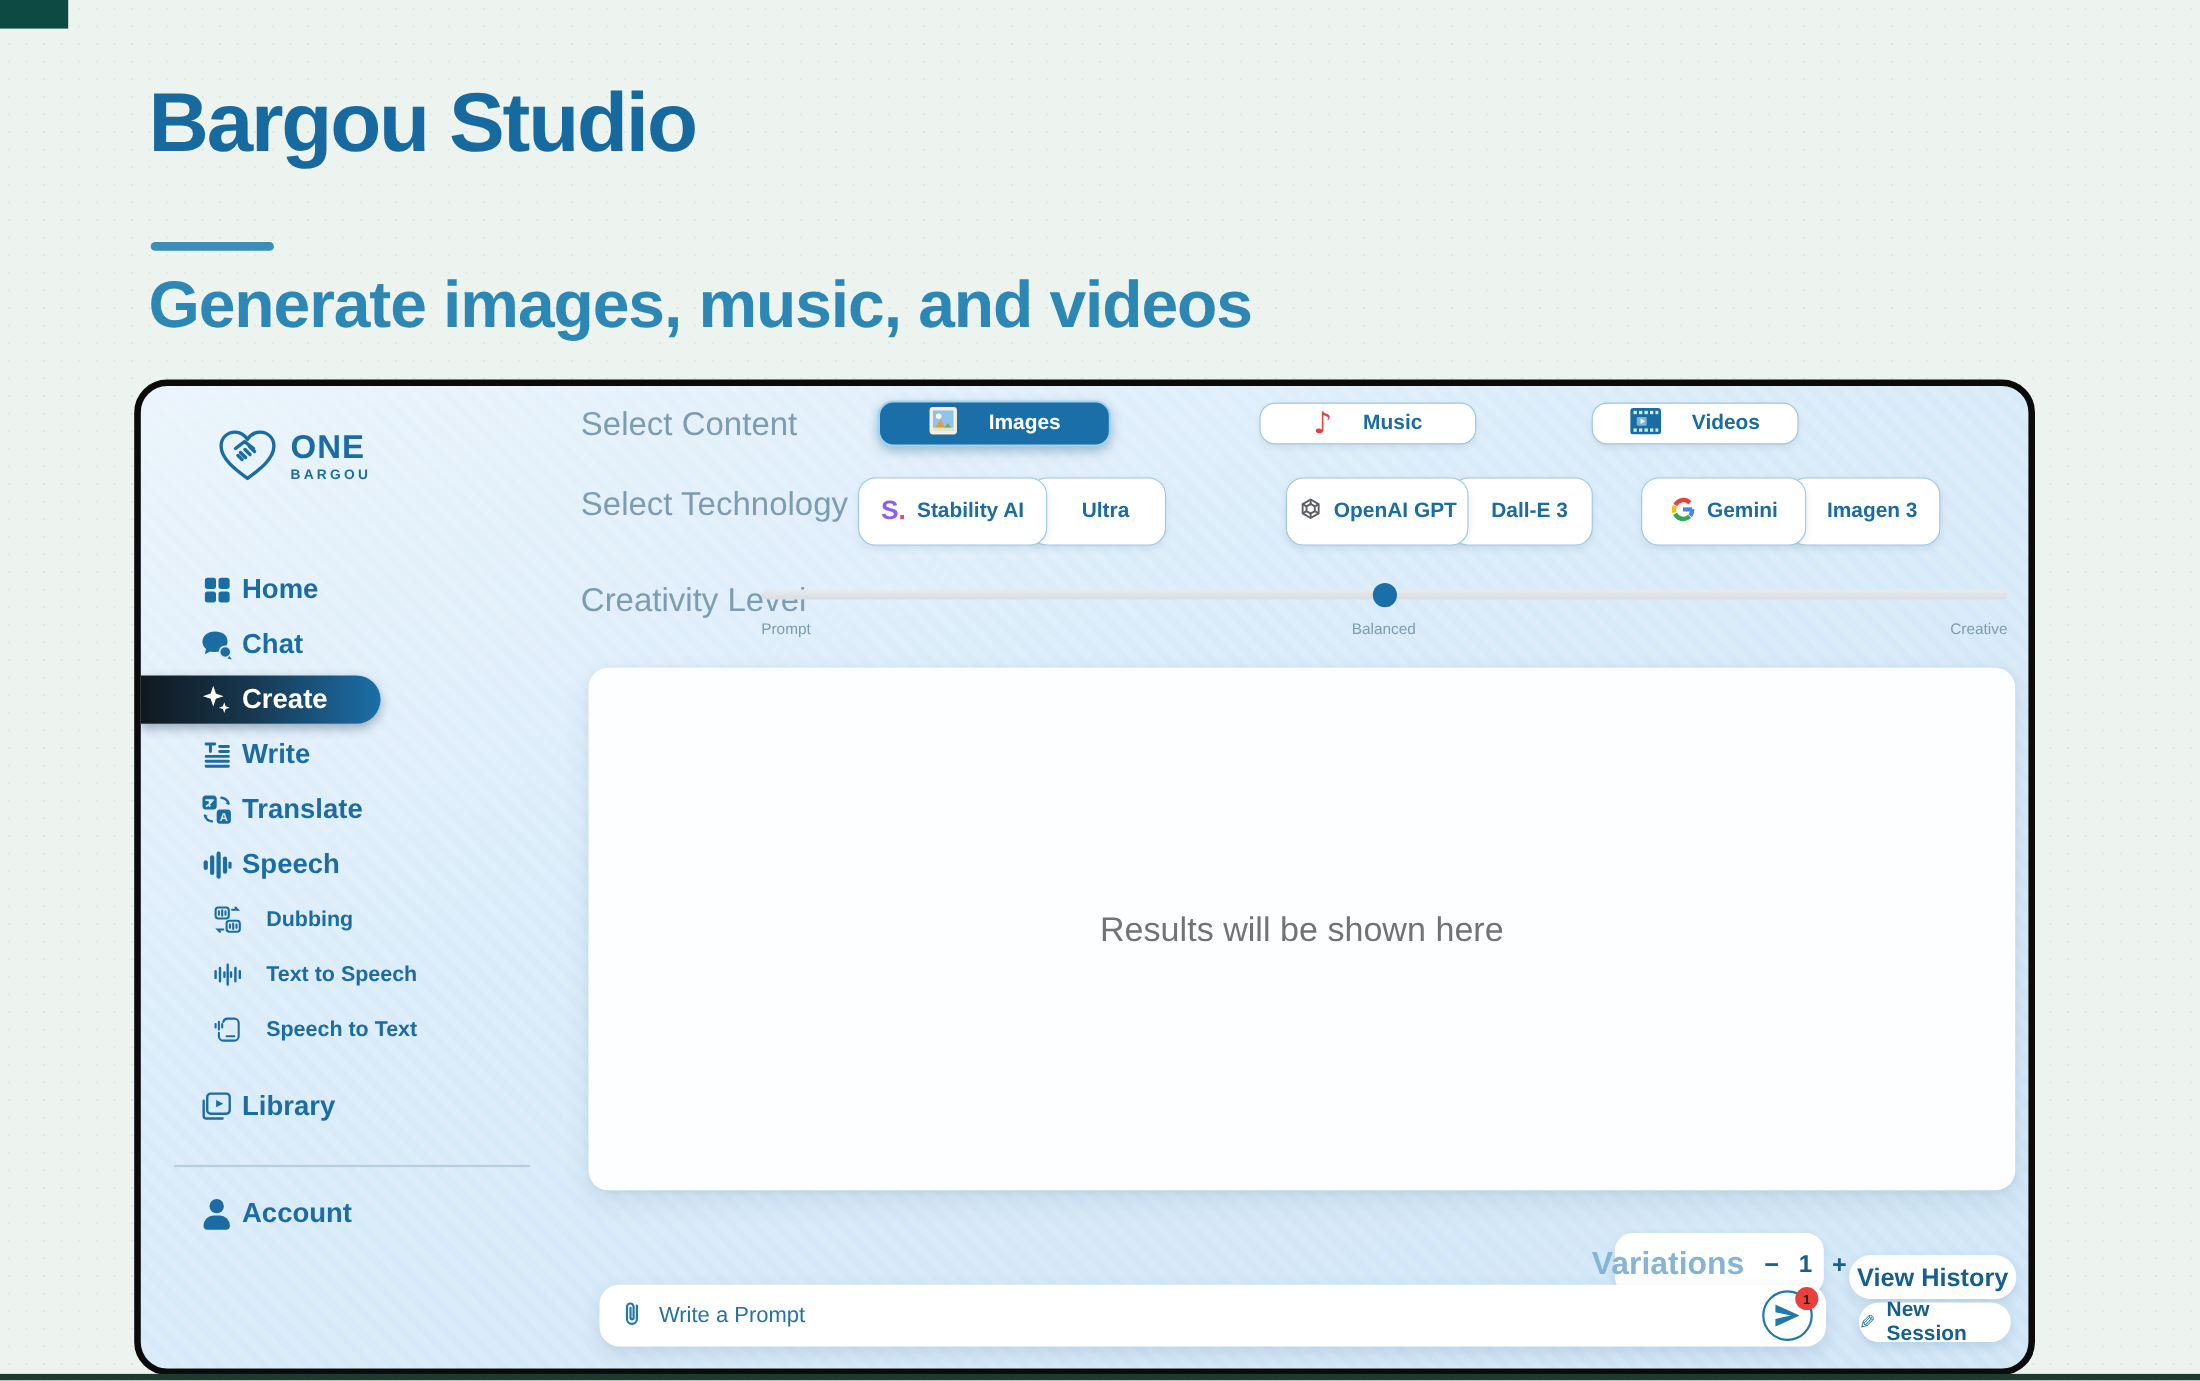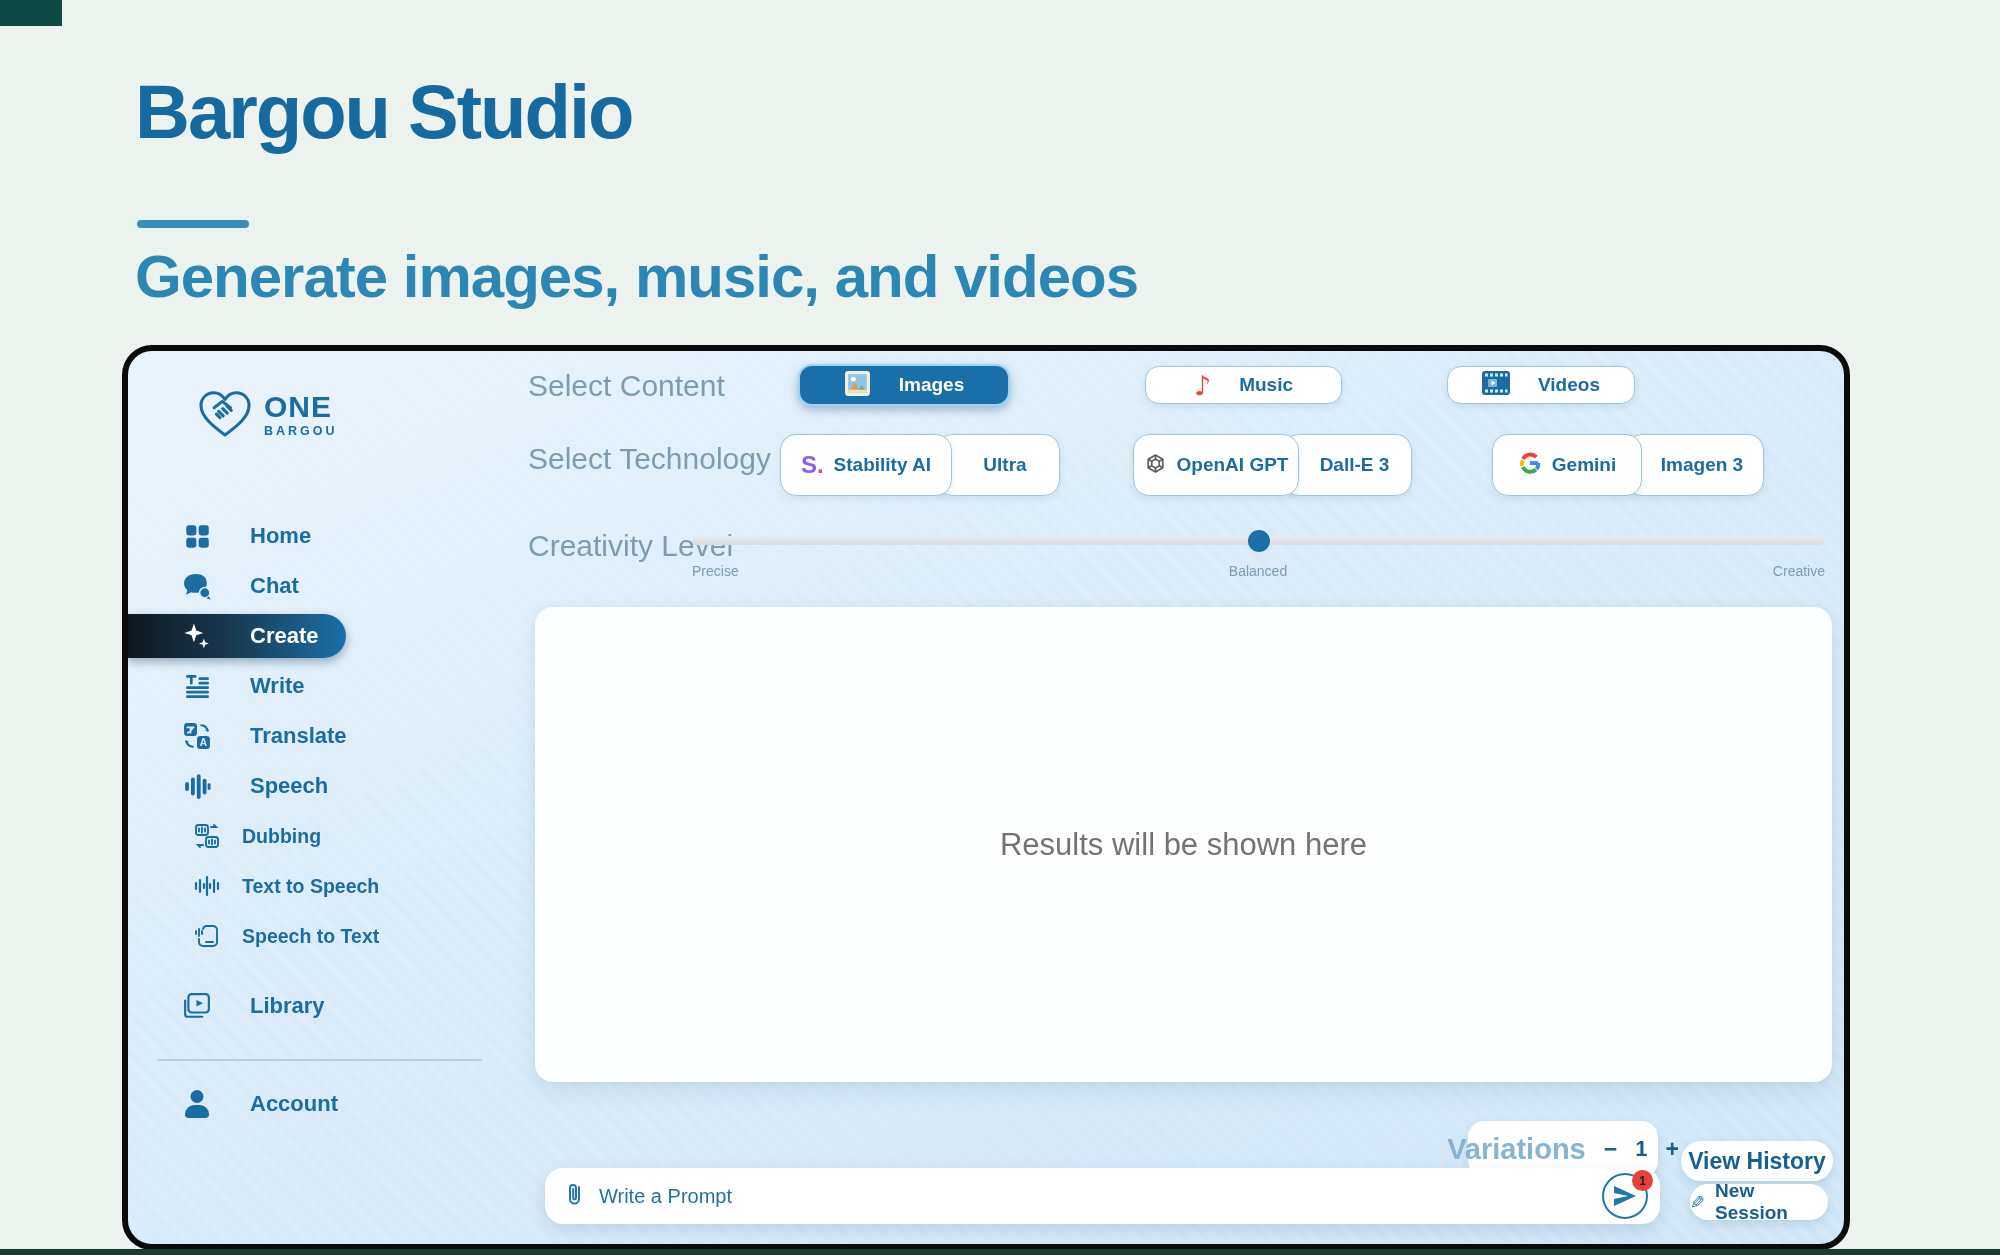--- a/index.html
+++ b/index.html
@@ -35,21 +35,21 @@
   
   .sidebar { width:390px; flex:0 0 390px; position:relative; }
   .logo-row { position:absolute; left:68px; top:38px; display:flex; align-items:center; gap:10px; }
   .logo-heart { width:58px; height:52px; }
   .logo-text .l1 { font-size:30px; font-weight:bold; color:#1b6ca3; letter-spacing:1px; line-height:1; }
   .logo-text .l2 { font-size:12.5px; font-weight:bold; color:#1b6ca3; letter-spacing:3px; margin-top:2px; }
 
   .nav { position:absolute; left:0; top:160px; width:100%; }
   .nav-item { height:50px; display:flex; align-items:center; padding-left:52px; cursor:pointer; position:relative; }
   .nav-item .ic { width:34px; height:30px; display:flex; align-items:center; justify-content:center; flex:0 0 34px; }
-  .nav-item .lb { margin-left:36px; font-size:22px; font-weight:bold; color:#1b6ca3; }
+  .nav-item .lb { margin-left:6px; font-size:25px; font-weight:bold; color:#1b6ca3; }
   .nav-item.active { padding-left:0; }
   .nav-item.active .pill { position:absolute; left:0; top:3px; height:44px; width:218px;
     background:linear-gradient(90deg,#10181f 0%,#17374e 45%,#1b6fa8 100%);
     border-radius:0 22px 22px 0; box-shadow:0 4px 10px rgba(10,40,70,.35); }
   .nav-item.active .ic { margin-left:52px; position:relative; }
   .nav-item.active .lb { color:#ffffff; position:relative; }
   .nav-sub { height:50px; display:flex; align-items:center; padding-left:64px; cursor:pointer; }
   .nav-sub .ic { width:30px; height:28px; display:flex; align-items:center; justify-content:center; flex:0 0 30px; }
   .nav-sub .lb { margin-left:20px; font-size:19.5px; font-weight:bold; color:#1b6ca3; }
   .nav-item.library { margin-top:20px; }
@@ -329,21 +329,21 @@
       <div class="tech-box tech-provider" style="width:172px;">
         <span class="stability-logo"><span class="s">S</span><span class="d">.</span></span>
         <span class="lb">Stability AI</span>
       </div>
       <div class="tech-box tech-model" style="width:124px;">
         <span class="lb">Ultra</span>
       </div>
     </div>
 
     <div class="tech-group" style="left:615px; top:83px;">
-      <div class="tech-box tech-provider" style="width:166px;">
+      <div class="tech-box tech-provider" style="width:166px;margin-left:36px;">
         <span>
           <svg width="23" height="23" viewBox="0 0 24 24" fill="none" stroke="#5a6066" stroke-width="1.8" stroke-linejoin="round">
               <path d="M12 3.2 l7.6 4.4 v8.8 L12 20.8 l-7.6-4.4 V7.6 Z"></path>
               <path d="M12 7.4 l3.9 2.3 v4.6 L12 16.6 l-3.9-2.3 V9.7 Z"></path>
               <path d="M12 3.2 v4.2 M19.6 7.6 l-3.7 2.1 M19.6 16.4 l-3.7-2.1 M12 20.8 v-4.2 M4.4 16.4 l3.7-2.1 M4.4 7.6 l3.7 2.1"></path>
             </svg>
         </span>
         <span class="lb">OpenAI GPT</span>
       </div>
       <div class="tech-box tech-model" style="width:129px;">
@@ -367,21 +367,21 @@
       <div class="tech-box tech-model" style="width:138px;">
         <span class="lb">Imagen 3</span>
       </div>
     </div>
 
     <div class="section-label" style="left:10px; top:178px;">Creativity Level</div>
 
     <div class="slider-track" style="left:174px; top:185px; width:1133px;">
       <div class="slider-thumb" style="left: 50%;"></div>
     </div>
-    <div class="tick" style="left:174px; top:212px;">Precise</div>
+    <div class="tick" style="left:174px; top:212px;">Prompt</div>
     <div class="tick" style="left:740px; top:212px; transform:translateX(-50%);">Balanced</div>
     <div class="tick" style="left:1307px; top:212px; transform:translateX(-100%);">Creative</div>
 
     <div class="results-panel" style="left:17px; top:256px; width:1297px; height:475px;">
       <div class="results-text">Results will be shown here</div>
     </div>
 
     <div class="variations-pill" style="left:950px; top:770px; width:190px; height:56px;">
       <span class="vlb">Variations</span>
       <span class="ctrl">−</span>

